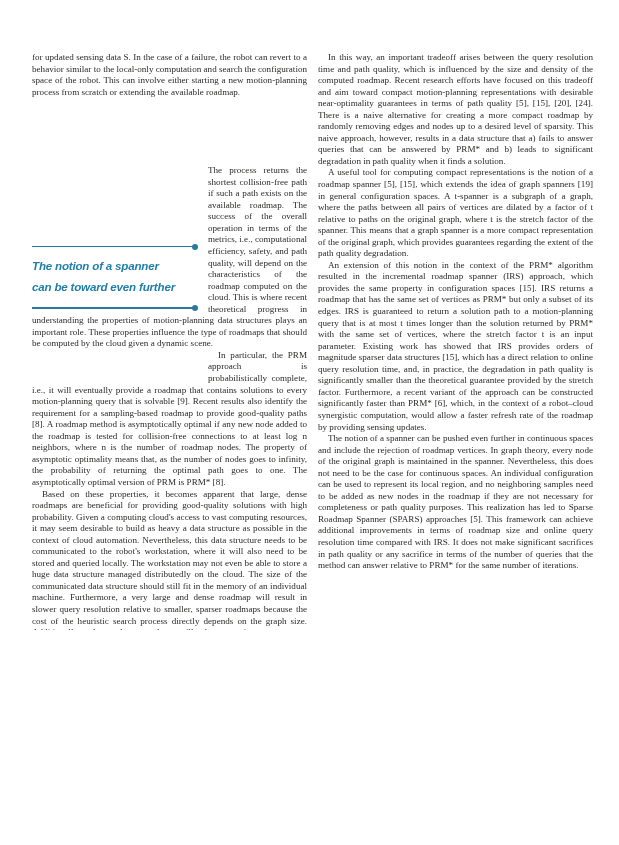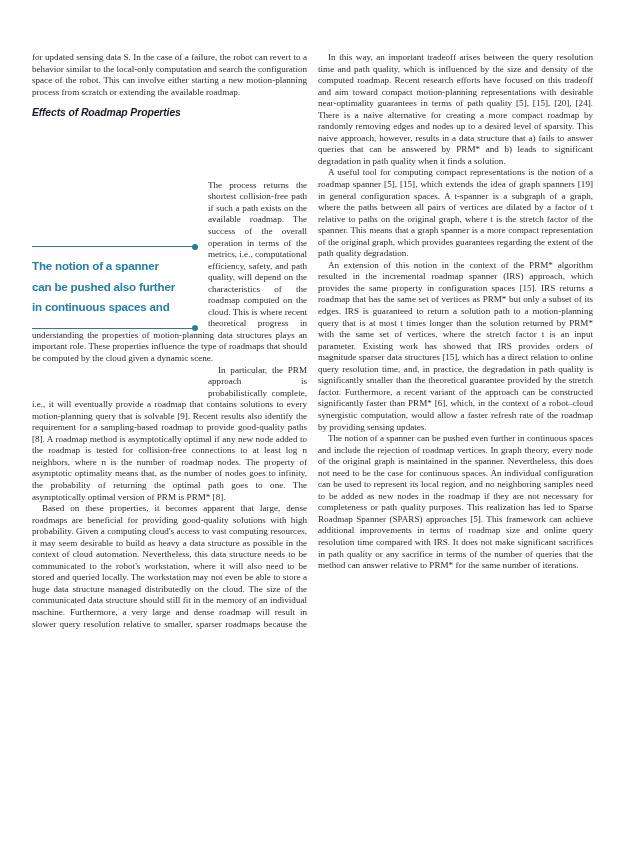--- a/index.html
+++ b/index.html
@@ -79,20 +79,21 @@
     background: #2a7a9b;
   }
   .pq-text {
     font-family: "Liberation Sans", sans-serif;
     font-weight: bold;
     font-size: 11.6px;
     line-height: 20.6px;
     color: #1f7fa8;
     letter-spacing: -0.2px;
     padding: 6px 0 7px 0;
+    font-style: italic;
   }
   .pq-text .ln { display: block; white-space: nowrap; }
 
   
   .footer {
     position: absolute;
     left: 32px;
     top: 803px;
     font-family: "Liberation Sans", sans-serif;
     font-size: 6.6px;
@@ -111,39 +112,37 @@
 </head>
 <body>
 
 <div class="page">
 
   <div class="col col-left">
 
     <p class="body noindent">for updated sensing data S. In the case of a failure, the robot can revert to a behavior similar to the local-only computation and search the configuration space of the robot. This can involve either starting a new motion-planning process from scratch or extending the available roadmap.</p>
 
     <div class="sec-head">
-      <div>Effects of Roadmap Properties</div>
     </div>
 
     <p class="body noindent"><span style="float: left; width: 275px; height: 58px;"></span><span style="float: left; width: 176px; height: 143px; margin: 0px; shape-outside: none;"></span>The process returns the shortest collision-free path if such a path exists on the available roadmap. The success of the overall operation in terms of the metrics, i.e., computational efficiency, safety, and path quality, will depend on the characteristics of the roadmap computed on the cloud. This is where recent theoretical progress in understanding the properties of motion-planning data structures plays an important role. These properties influence the type of roadmaps that should be computed by the cloud given a dynamic scene.</p>
 
     <p class="body"><span style="float: left; width: 176px; height: 30px;"></span>In particular, the PRM approach is probabilistically complete, i.e., it will eventually provide a roadmap that contains solutions to every motion-planning query that is solvable [9]. Recent results also identify the requirement for a sampling-based roadmap to provide good-quality paths [8]. A roadmap method is asymptotically optimal if any new node added to the roadmap is tested for collision-free connections to at least log n neighbors, where n is the number of roadmap nodes. The property of asymptotic optimality means that, as the number of nodes goes to infinity, the probability of returning the optimal path goes to one. The asymptotically optimal version of PRM is PRM* [8].</p>
 
     <p class="body">Based on these properties, it becomes apparent that large, dense roadmaps are beneficial for providing good-quality solutions with high probability. Given a computing cloud's access to vast computing resources, it may seem desirable to build as heavy a data structure as possible in the context of cloud automation. Nevertheless, this data structure needs to be communicated to the robot's workstation, where it will also need to be stored and queried locally. The workstation may not even be able to store a huge data structure managed distributedly on the cloud. The size of the communicated data structure should still fit in the memory of an individual machine. Furthermore, a very large and dense roadmap will result in slower query resolution relative to smaller, sparser roadmaps because the cost of the heuristic search process directly depends on the graph size. Additionally, a large, dense roadmap will take more time to construct relative to a smaller alternative, even if a computing cloud is employed. Thus, the size of the data structure will affect the refresh rate of the roadmap given the latest available sensing data transmitted from the robot.</p>
   </div>
 
   <div class="pullquote">
     <div class="pq-rule">
       <div class="line"></div>
       <div class="dot"></div>
     </div>
     <div class="pq-text">
       <span class="ln">The notion of a spanner</span>
-      <span class="ln">can be pushed also further</span>
-      <span class="ln">in continuous spaces and</span>
+      <span class="ln">can be toward even further</span>
     </div>
     <div class="pq-rule">
       <div class="line"></div>
       <div class="dot"></div>
     </div>
   </div>
 
   <div class="col col-right">
     <p class="body">In this way, an important tradeoff arises between the query resolution time and path quality, which is influenced by the size and density of the computed roadmap. Recent research efforts have focused on this tradeoff and aim toward compact motion-planning representations with desirable near-optimality guarantees in terms of path quality [5], [15], [20], [24]. There is a naive alternative for creating a more compact roadmap by randomly removing edges and nodes up to a desired level of sparsity. This naive approach, however, results in a data structure that a) fails to answer queries that can be answered by PRM* and b) leads to significant degradation in path quality when it finds a solution.</p>
     <p class="body">A useful tool for computing compact representations is the notion of a roadmap spanner [5], [15], which extends the idea of graph spanners [19] in general configuration spaces. A t-spanner is a subgraph of a graph, where the paths between all pairs of vertices are dilated by a factor of t relative to paths on the original graph, where t is the stretch factor of the spanner. This means that a graph spanner is a more compact representation of the original graph, which provides guarantees regarding the extent of the path quality degradation.</p>

